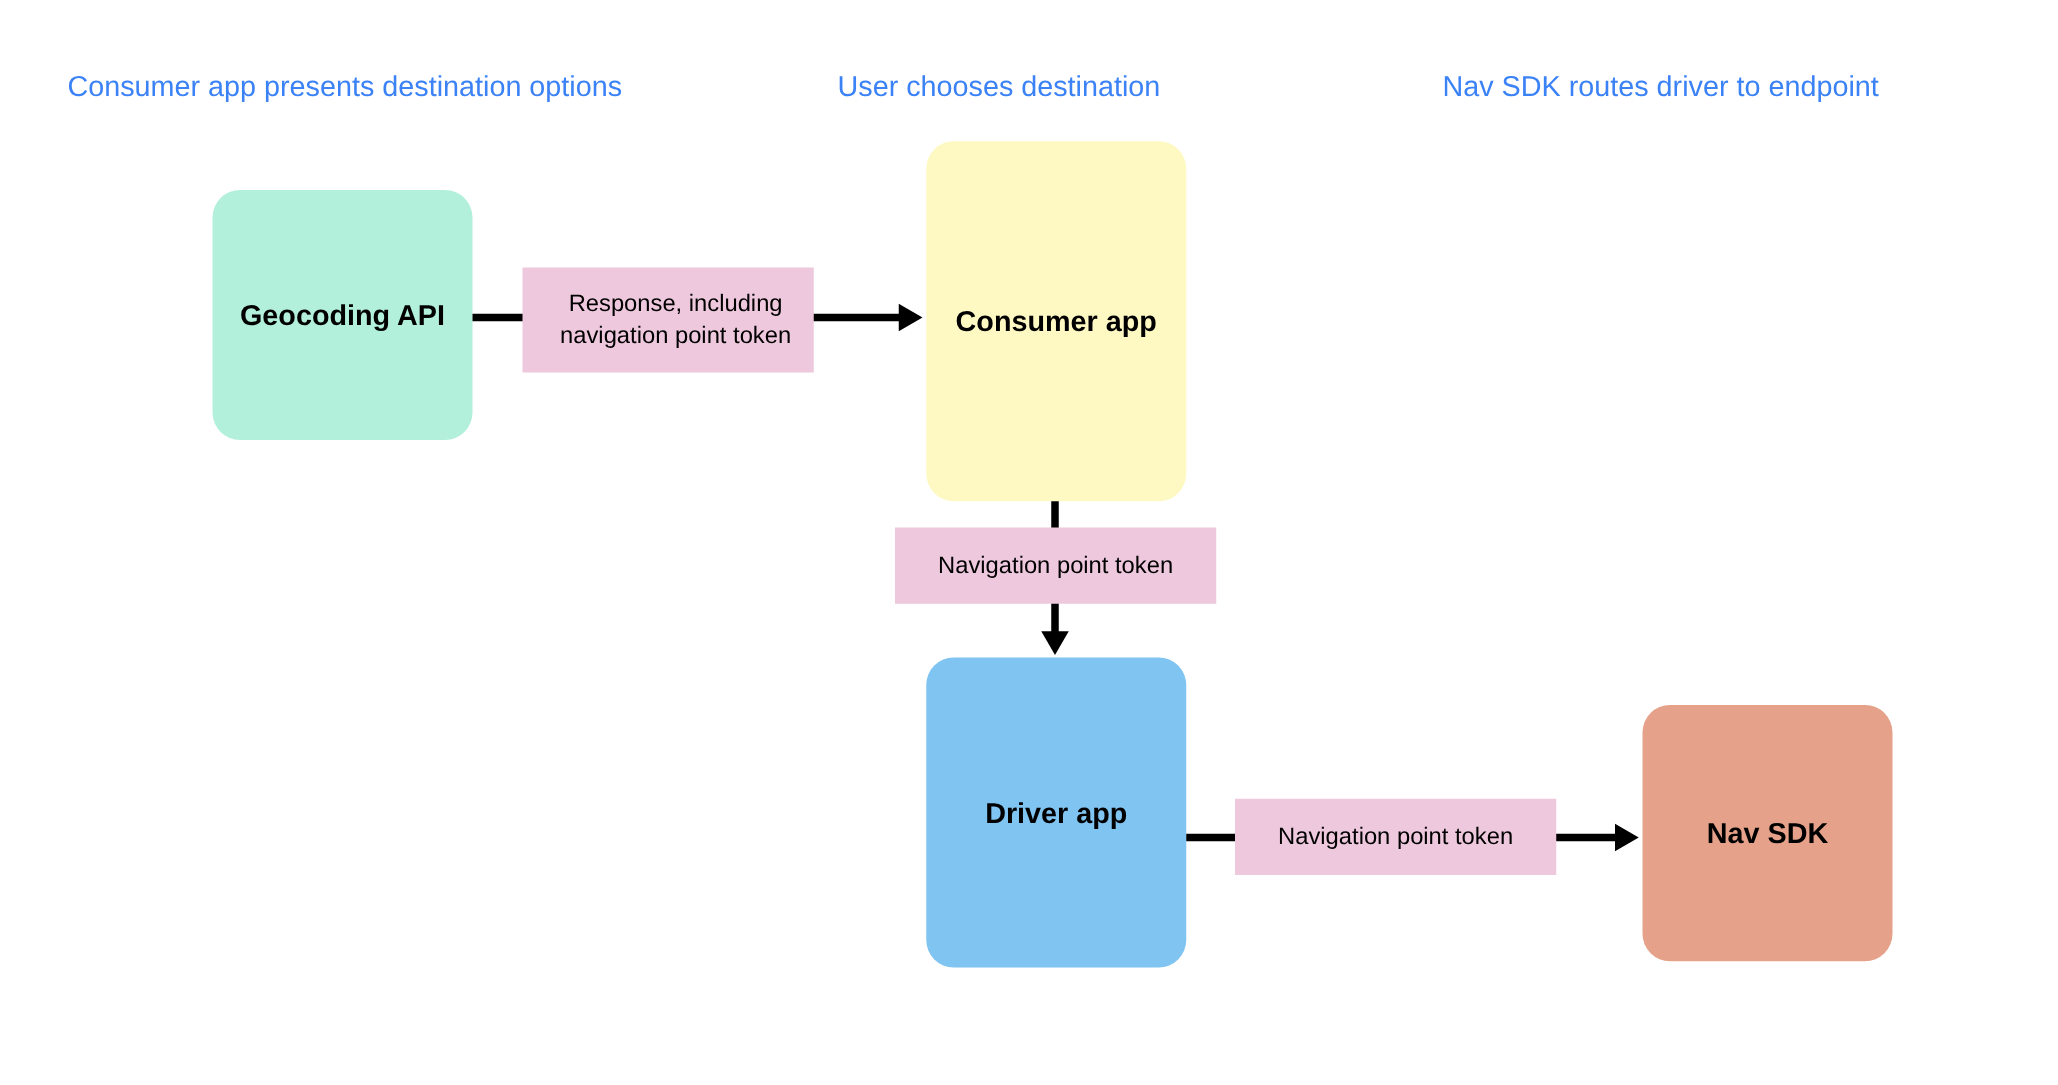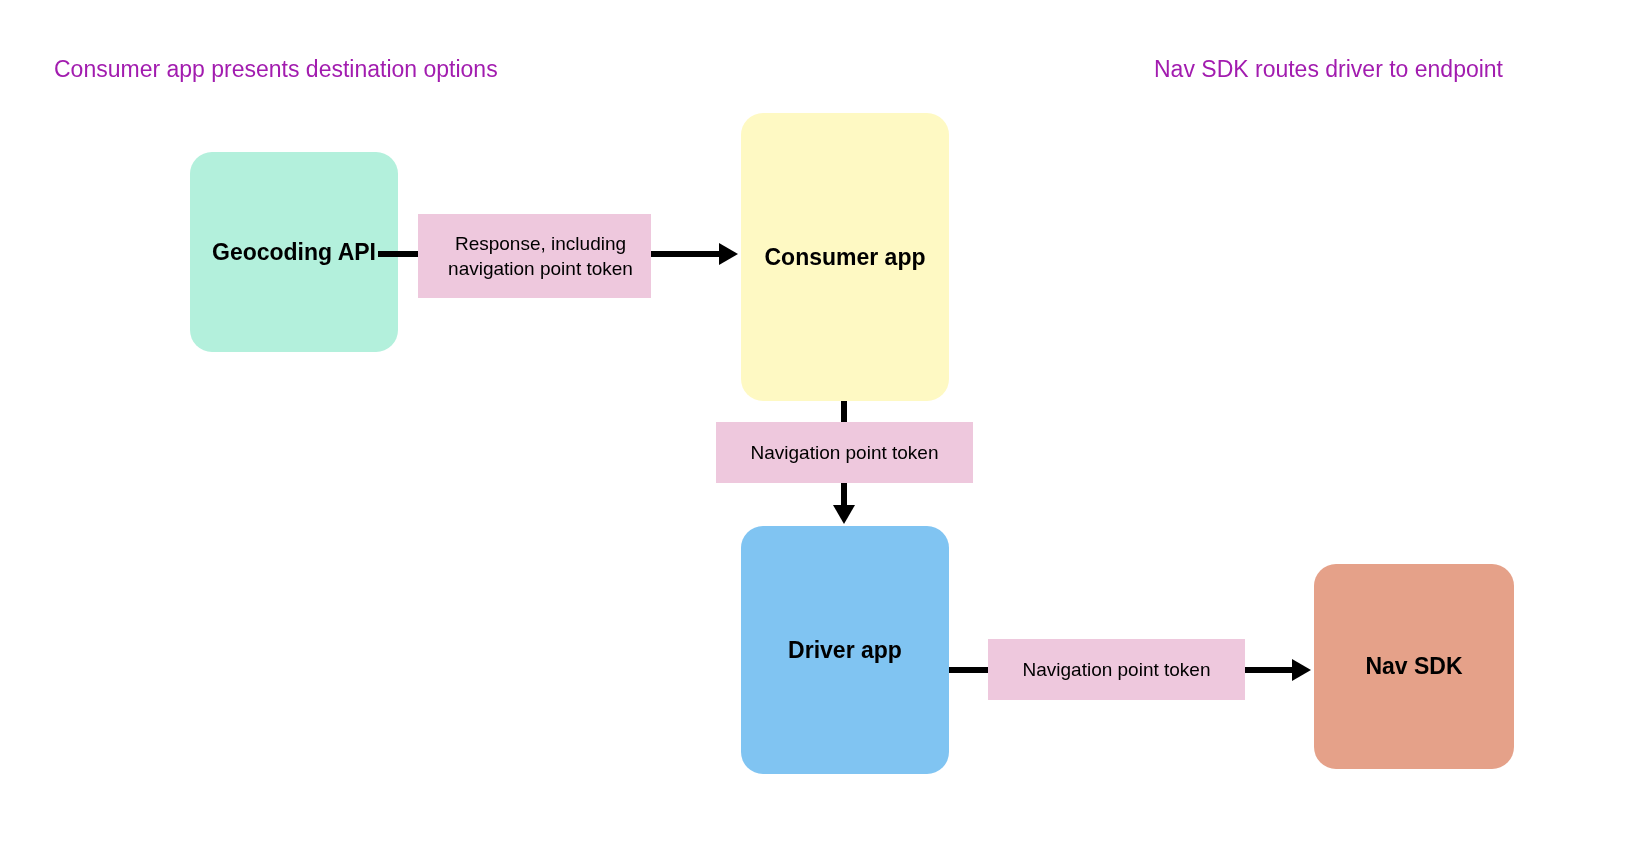--- a/index.html
+++ b/index.html
@@ -20,21 +20,21 @@
     left: 0;
     top: 0;
     width: 1646px;
     height: 868px;
   }
   .header-label {
     position: absolute;
     font-size: 23px;
     font-weight: 400;
     line-height: 1.2;
-    color: #a21caf;
+    color: #3b82f6;
     white-space: nowrap;
   }
   .node {
     position: absolute;
     display: flex;
     align-items: center;
     justify-content: center;
     text-align: center;
     border-radius: 22px;
     font-size: 23px;
@@ -80,24 +80,25 @@
     border-top: 19px solid #000000;
   }
 </style>
 </head>
 <body>
 
 <div id="canvas">
 
   <div class="header-label" style="left:54px; top:56px;">Consumer app presents destination options</div>
 
+  <div class="header-label" style="left:670px; top:56px;">User chooses destination</div>
 
   <div class="header-label" style="left:1154px; top:56px;">Nav SDK routes driver to endpoint</div>
 
-  <div class="node" style="left:170px; top:152px; width:208px; height:200px; background:#b3f0dc;margin-left:20px;">
+  <div class="node" style="left:170px; top:152px; width:208px; height:200px; background:#b3f0dc;">
     <span>Geocoding API</span>
   </div>
 
   <div class="connector" style="left:378px; top:251px; width:344px; height:6px;"></div>
   <div class="arrow-head right" style="left:719px; top:243px;"></div>
 
   <div class="edge-label" style="left:418px; top:214px; width:233px; height:84px;padding-left:18px;">
     <span>Response, including navigation point token</span>
   </div>
 

